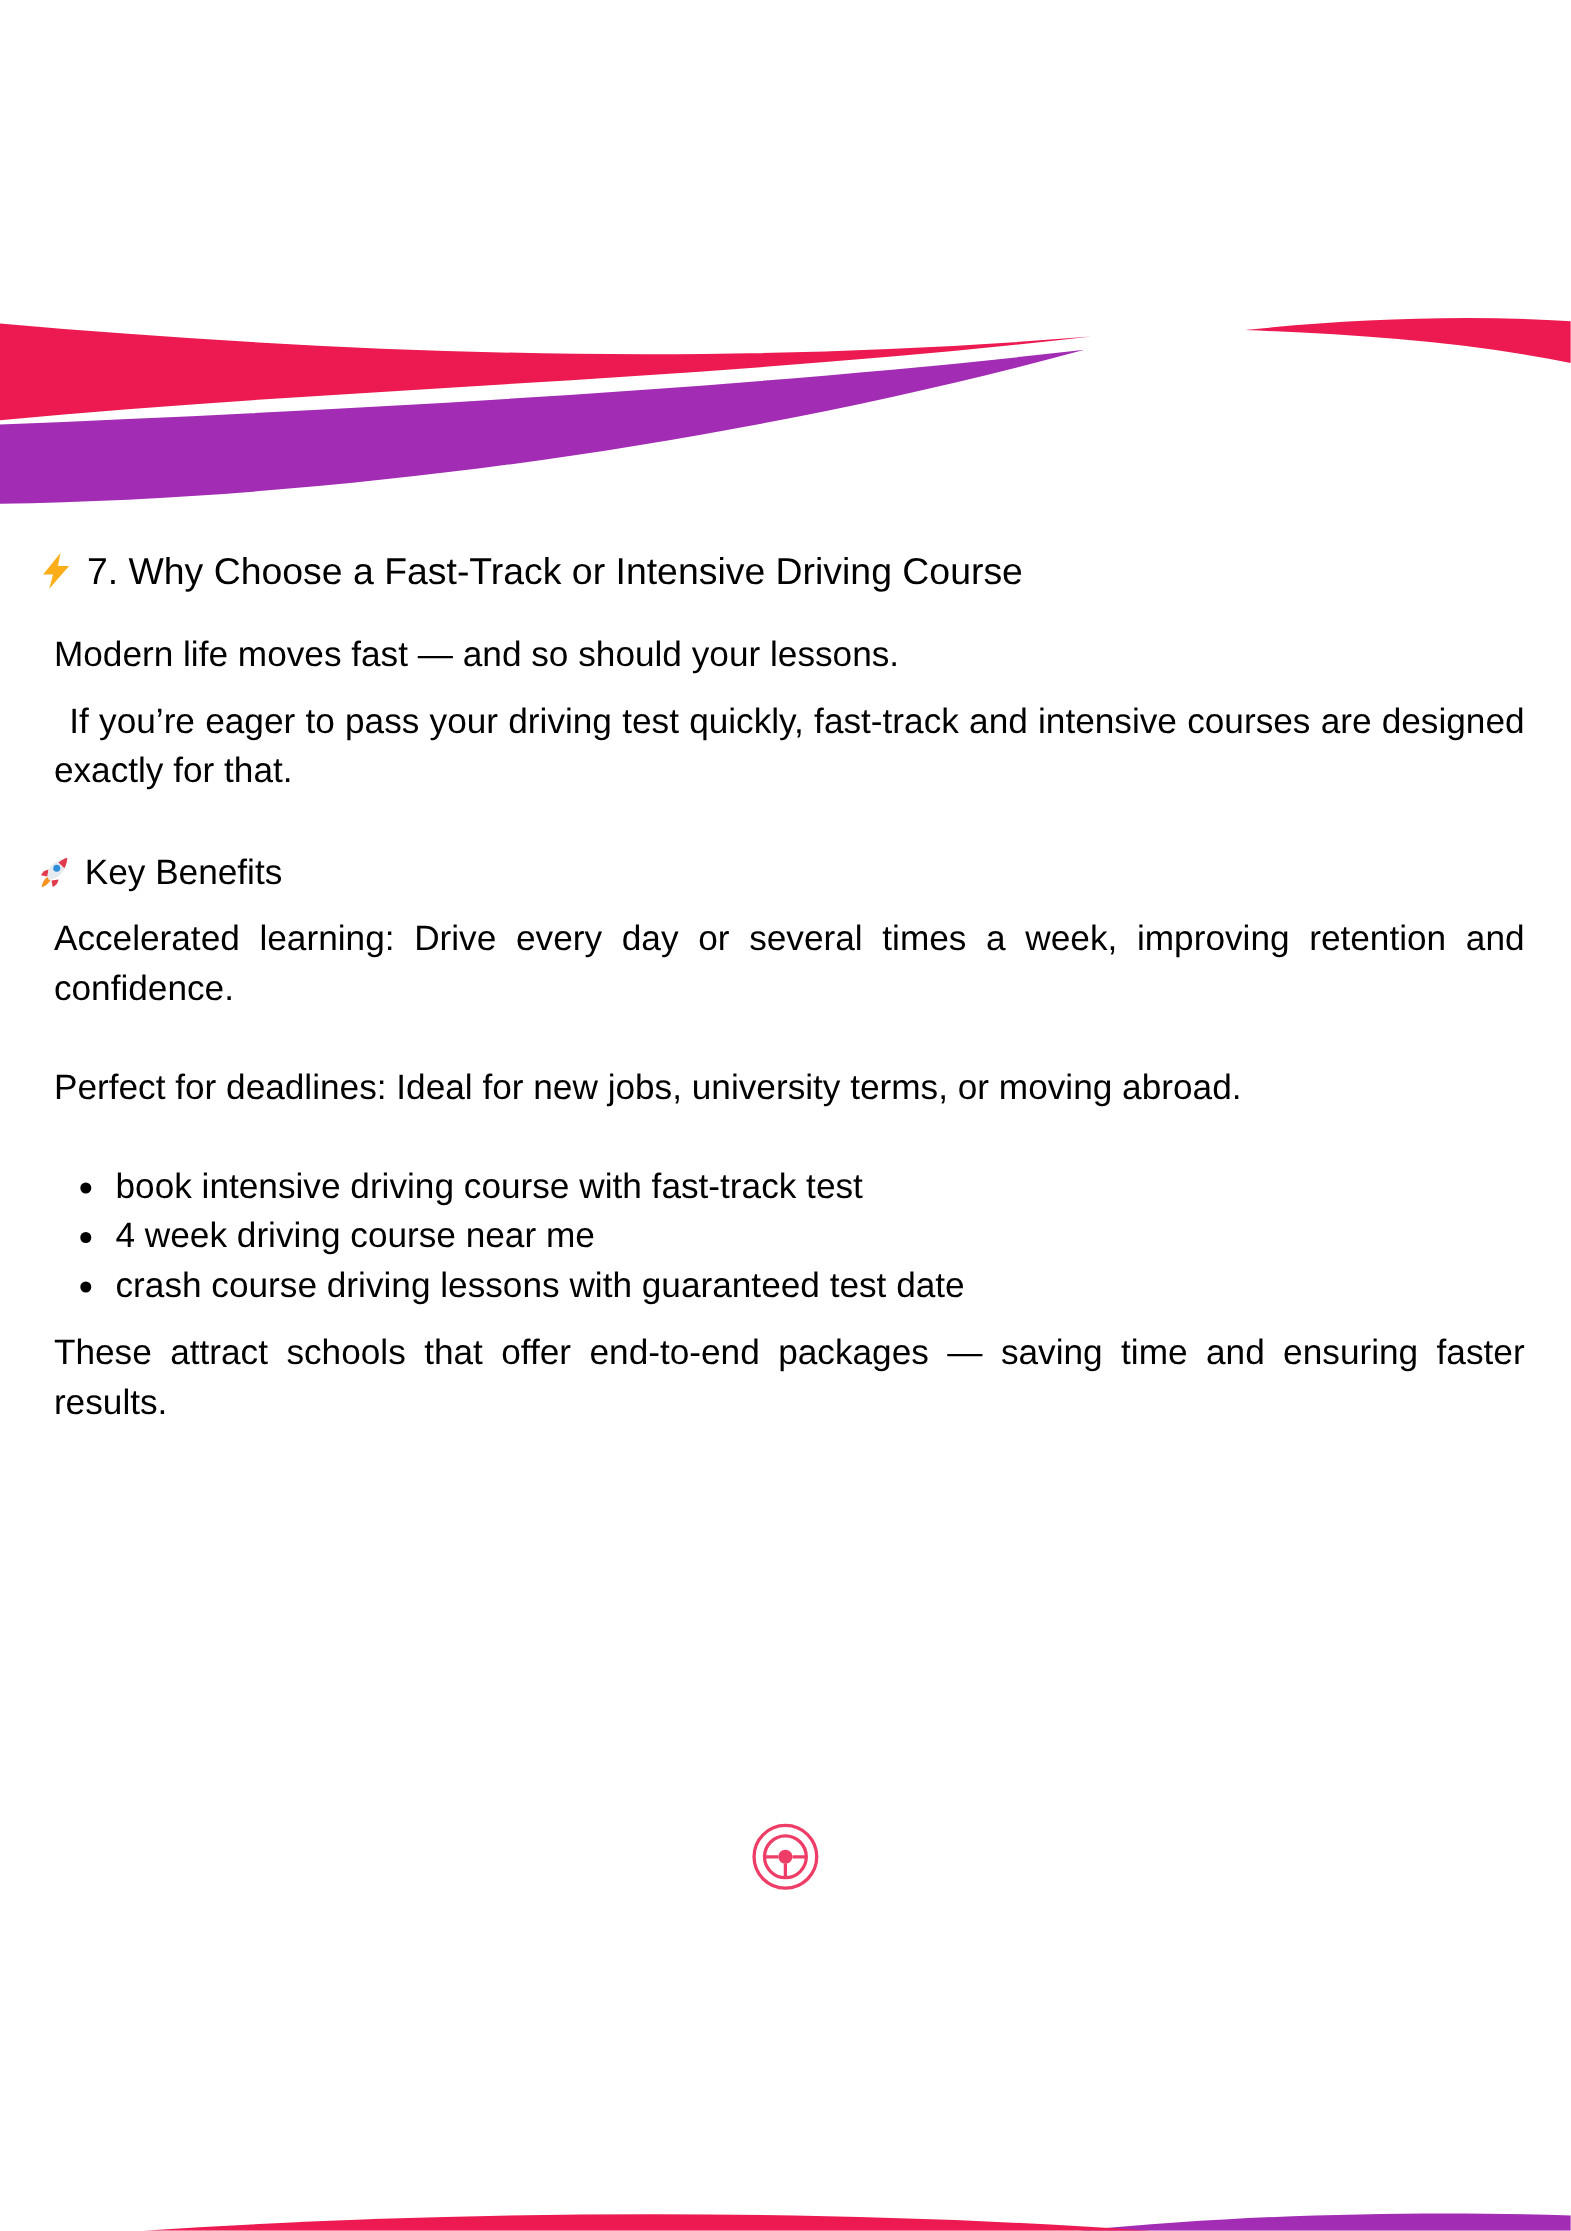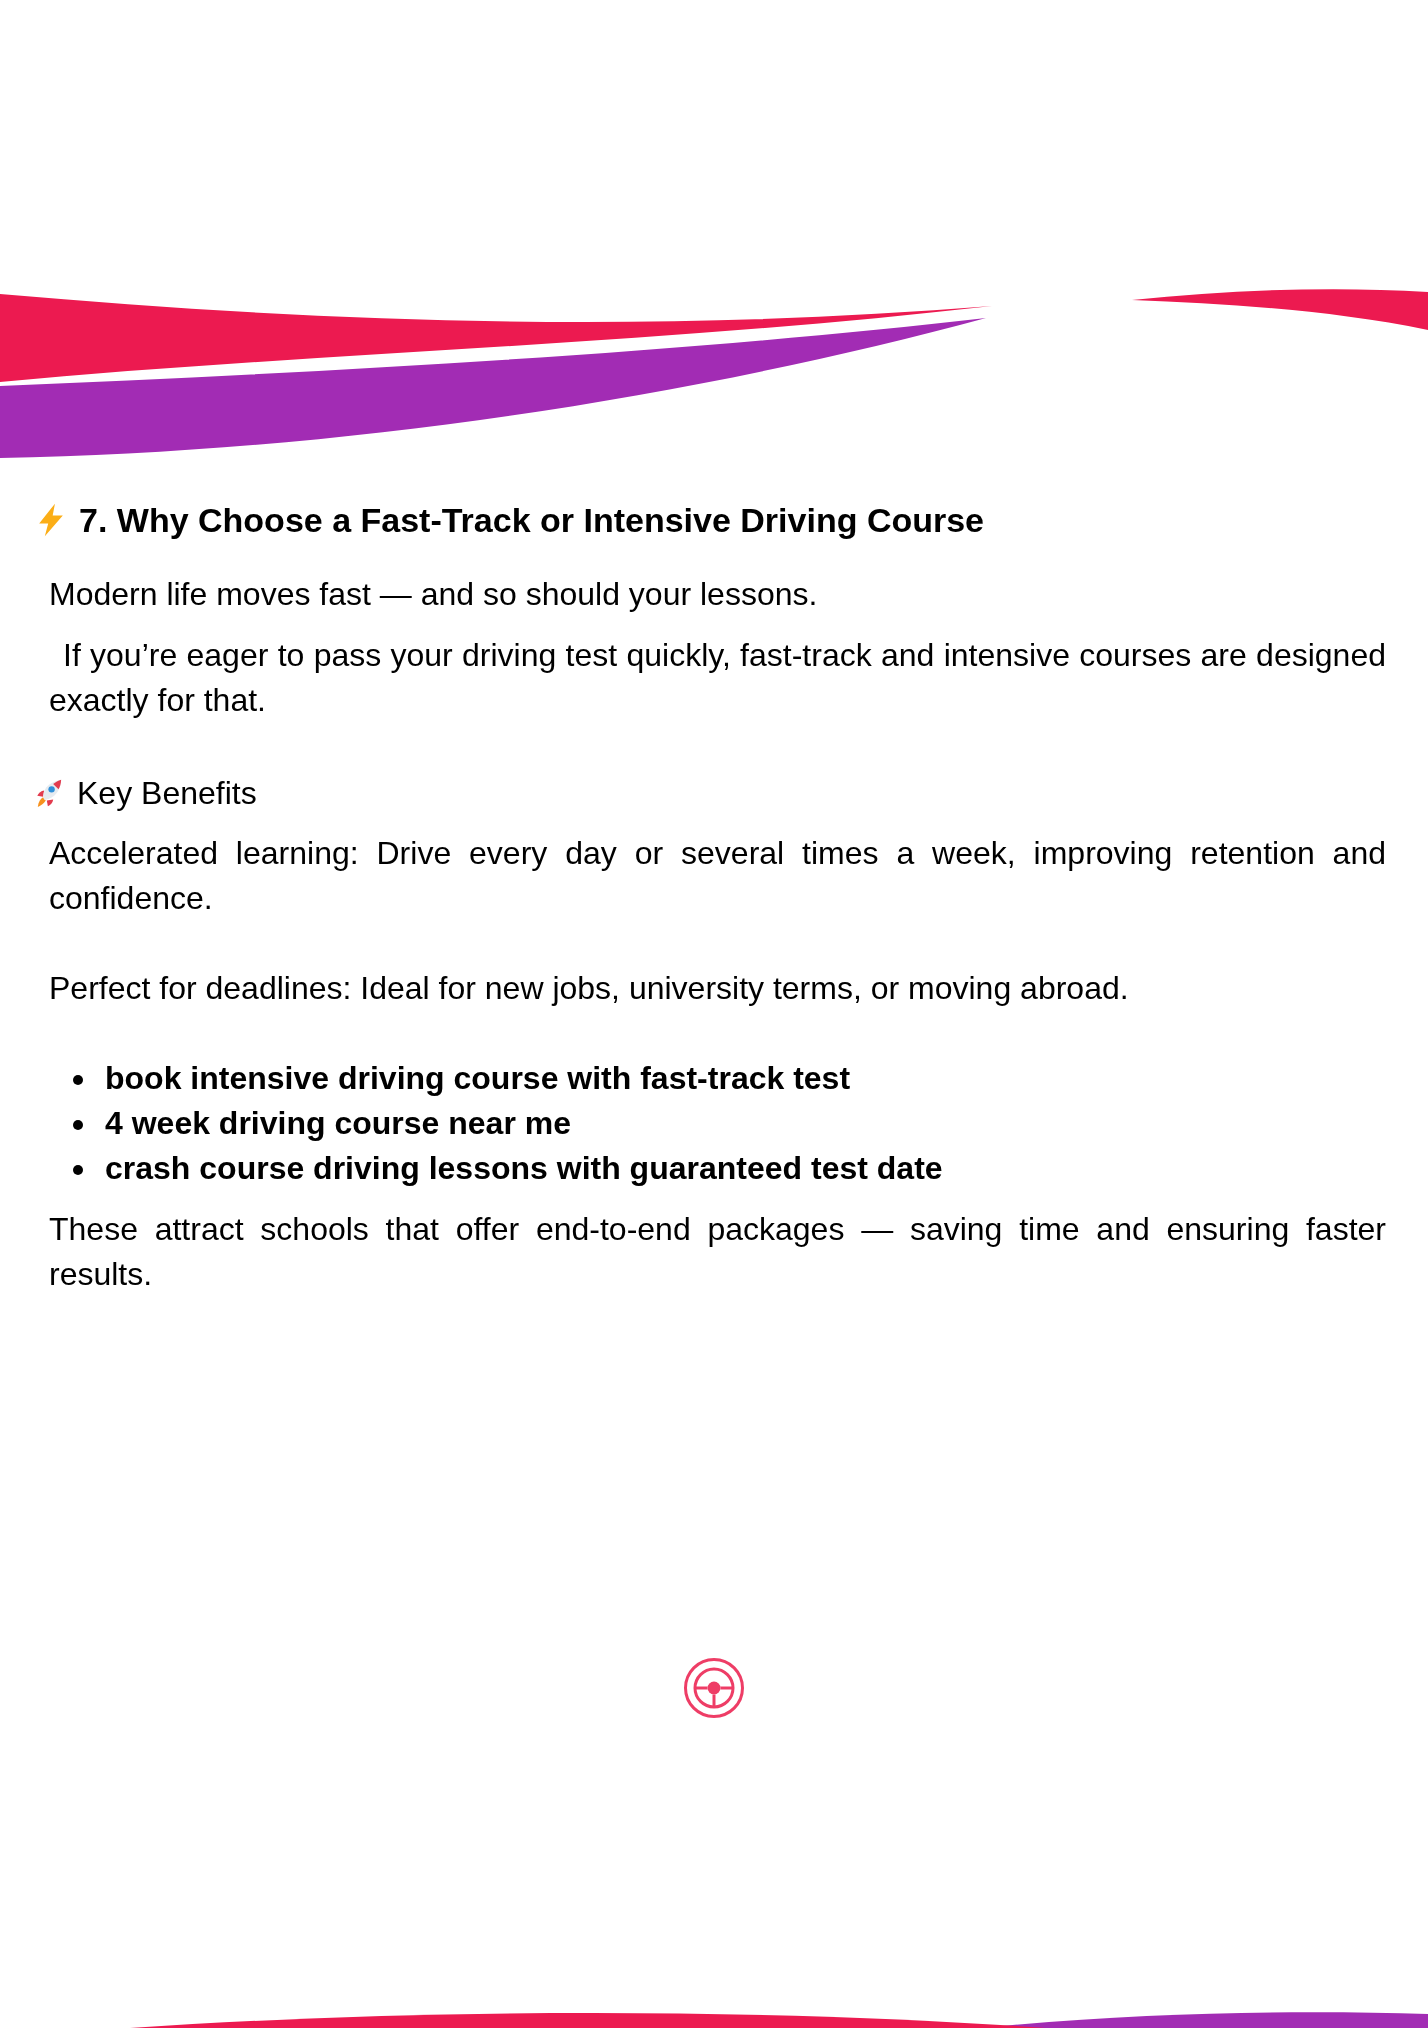--- a/index.html
+++ b/index.html
@@ -33,21 +33,21 @@
     top: 498px;
     left: 33px;
     width: 1369px;
     font-size: 32px;
     line-height: 45px;
   }
 
   h1.section-heading {
     font-size: 34px;
     line-height: 44px;
-    font-weight: bold;
+    font-weight: normal;
     margin: 0 0 30px 0;
     white-space: nowrap;
   }
   h1.section-heading .inline-icon {
     width: 36px; height: 36px;
     vertical-align: -6px;
     margin-right: 10px;
   }
 
   h2.benefits-heading {
@@ -67,21 +67,20 @@
     margin: 16px;
     text-align: justify;
   }
   .content p.gap { margin-bottom: 45px; }
   .content p.indent { text-indent: 14px; }
 
   ul.keywords-list {
     margin: 0;
     padding: 0 0 0 66px;
     list-style: disc;
-    font-weight: bold;
   }
   ul.keywords-list li {
     text-align: left;
     padding-left: 6px;
   }
 
   .footer-icon-wrap {
     position: absolute;
     top: 1656px;
     left: 50%;

